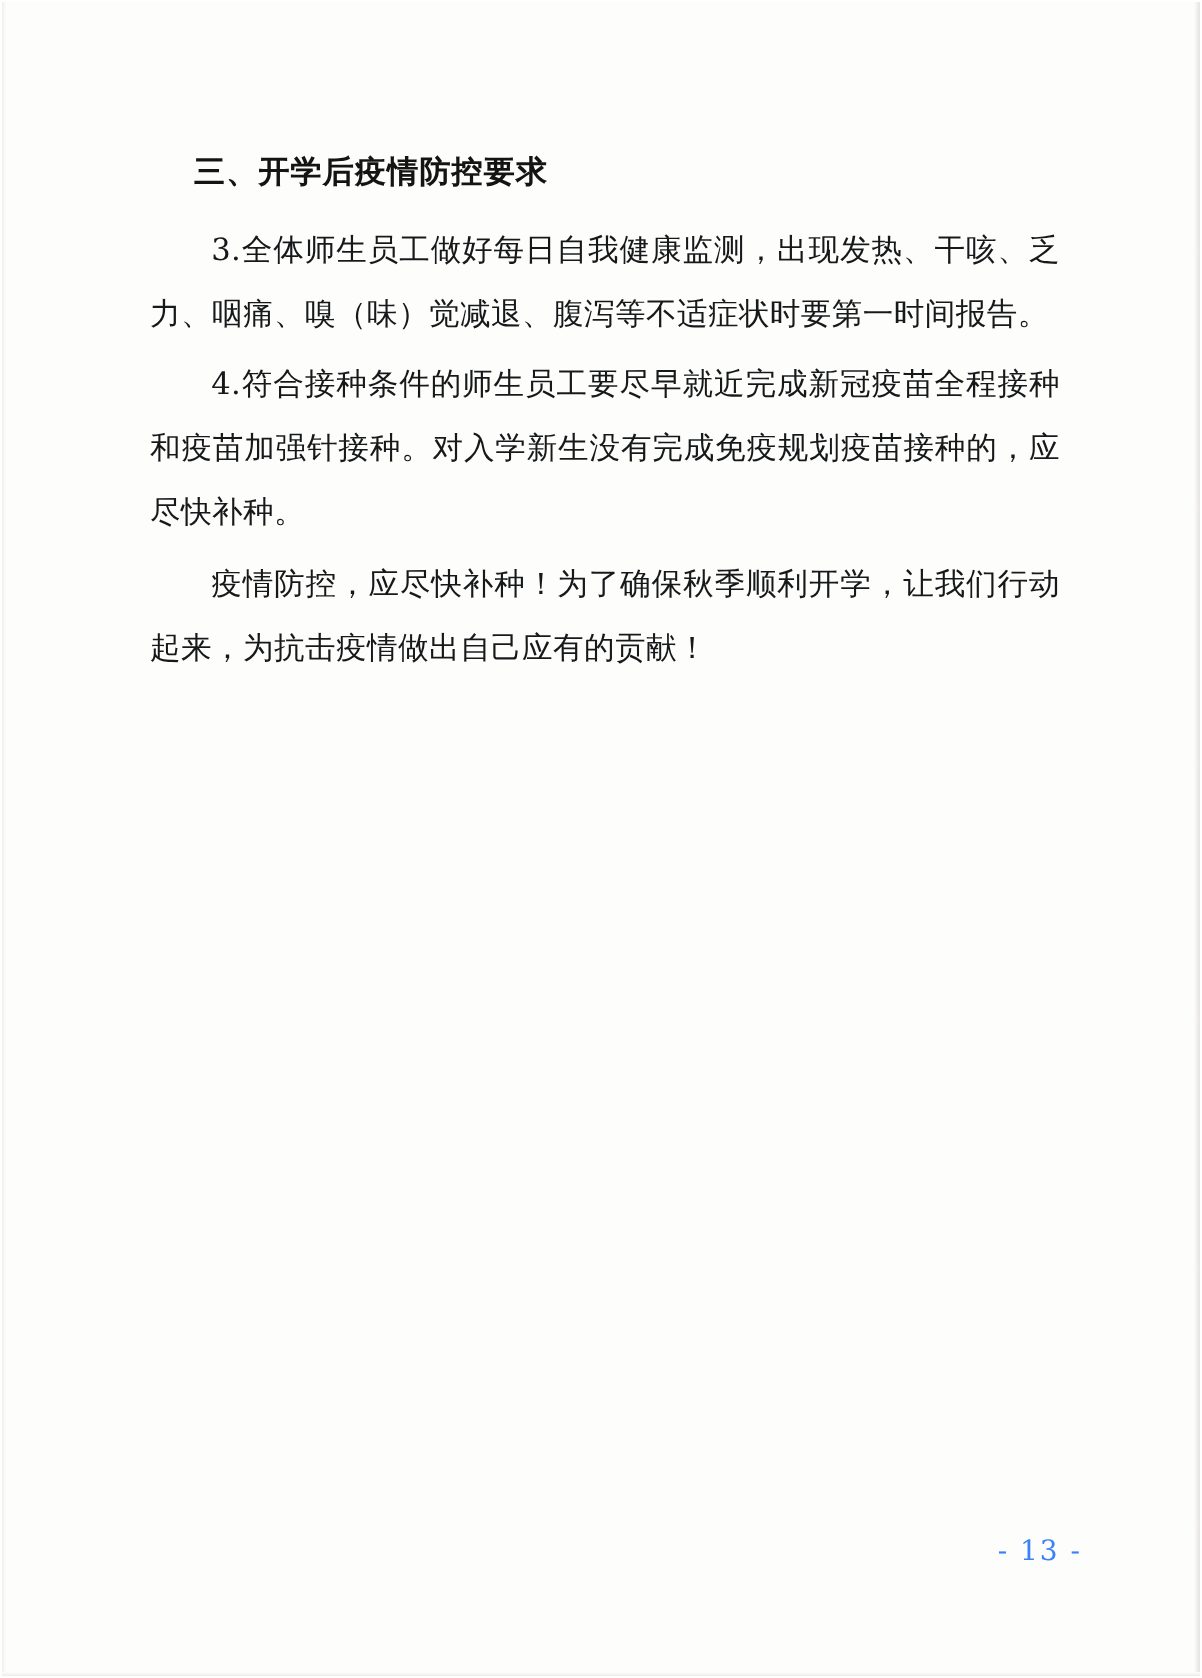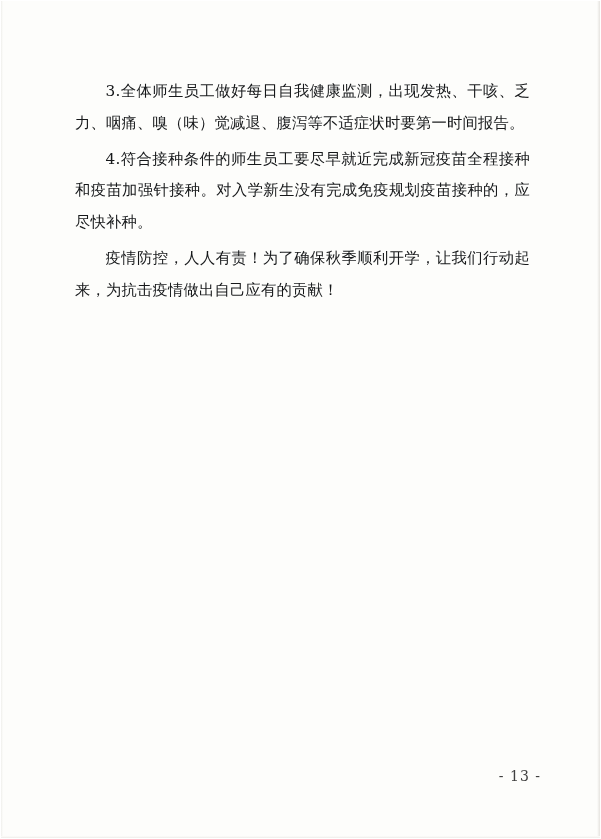--- a/index.html
+++ b/index.html
@@ -67,33 +67,34 @@
     text-align: justify;
     text-justify: inter-ideograph;
     text-indent: 2em;
     letter-spacing: 0.2px;
   }
   .page-number {
     position: absolute;
     right: 60px;
     bottom: 55px;
     font-size: 14px;
-    color: #404040;
+    color: #3b82f6;
     letter-spacing: 1px;
     font-family: "DejaVu Serif", "Liberation Serif", serif;
   }
 </style>
 </head>
 <body>
 
 <div class="page">
   <div class="scan-edge-left"></div>
   <div class="scan-edge-right"></div>
   <div class="scan-edge-bottom"></div>
 
   <div class="content">
+    <h2 class="heading">三、开学后疫情防控要求</h2>
     <p class="para">3.全体师生员工做好每日自我健康监测，出现发热、干咳、乏力、咽痛、嗅（味）觉减退、腹泻等不适症状时要第一时间报告。</p>
     <p class="para">4.符合接种条件的师生员工要尽早就近完成新冠疫苗全程接种和疫苗加强针接种。对入学新生没有完成免疫规划疫苗接种的，应尽快补种。</p>
-    <p class="para">疫情防控，人人有责！为了确保秋季顺利开学，让我们行动起来，为抗击疫情做出自己应有的贡献！</p>
+    <p class="para">疫情防控，应尽快补种！为了确保秋季顺利开学，让我们行动起来，为抗击疫情做出自己应有的贡献！</p>
   </div>
 
   <div class="page-number">- 13 -</div>
 </div>
 
 </body></html>

